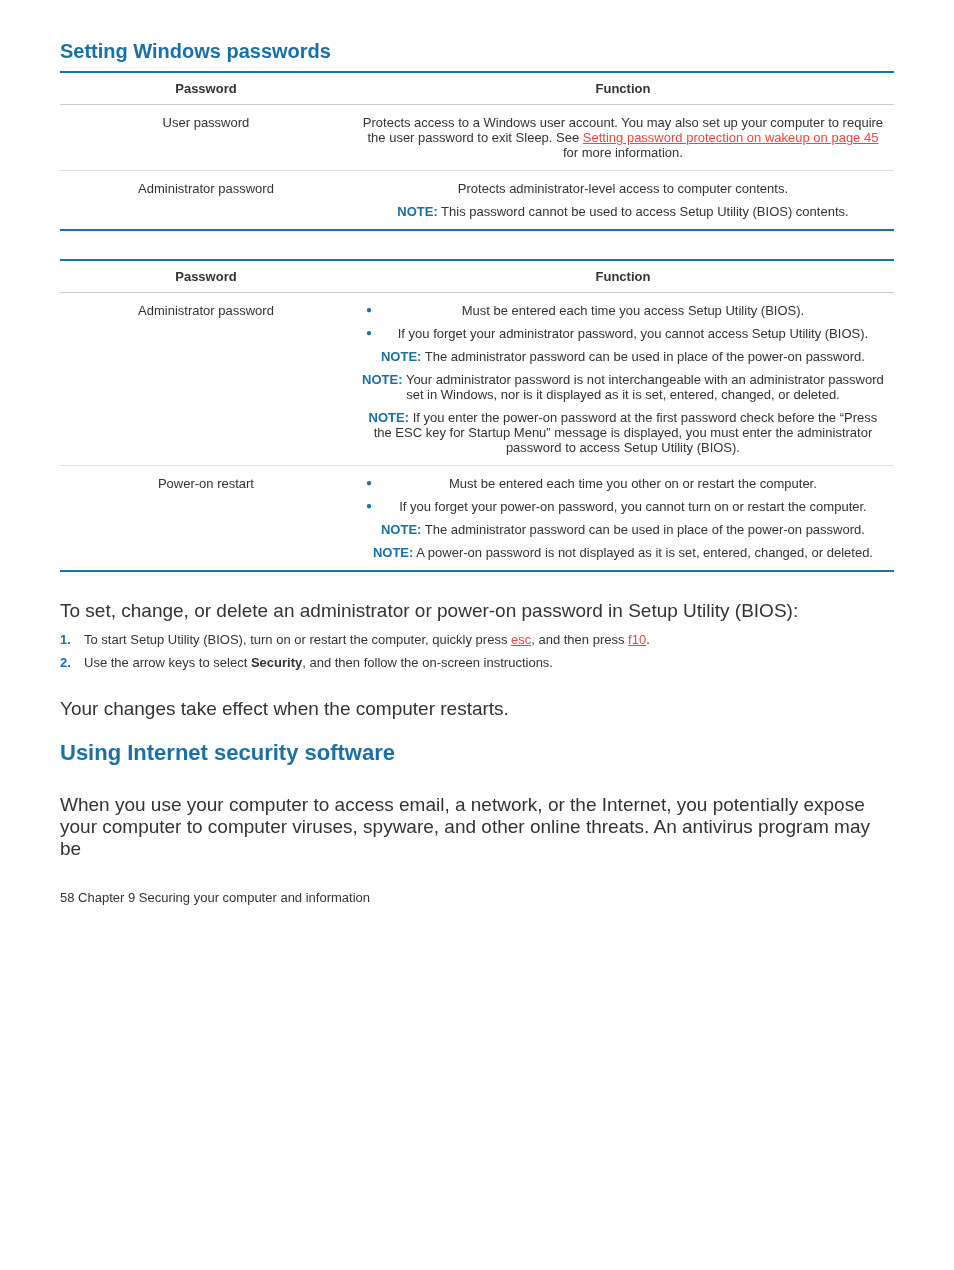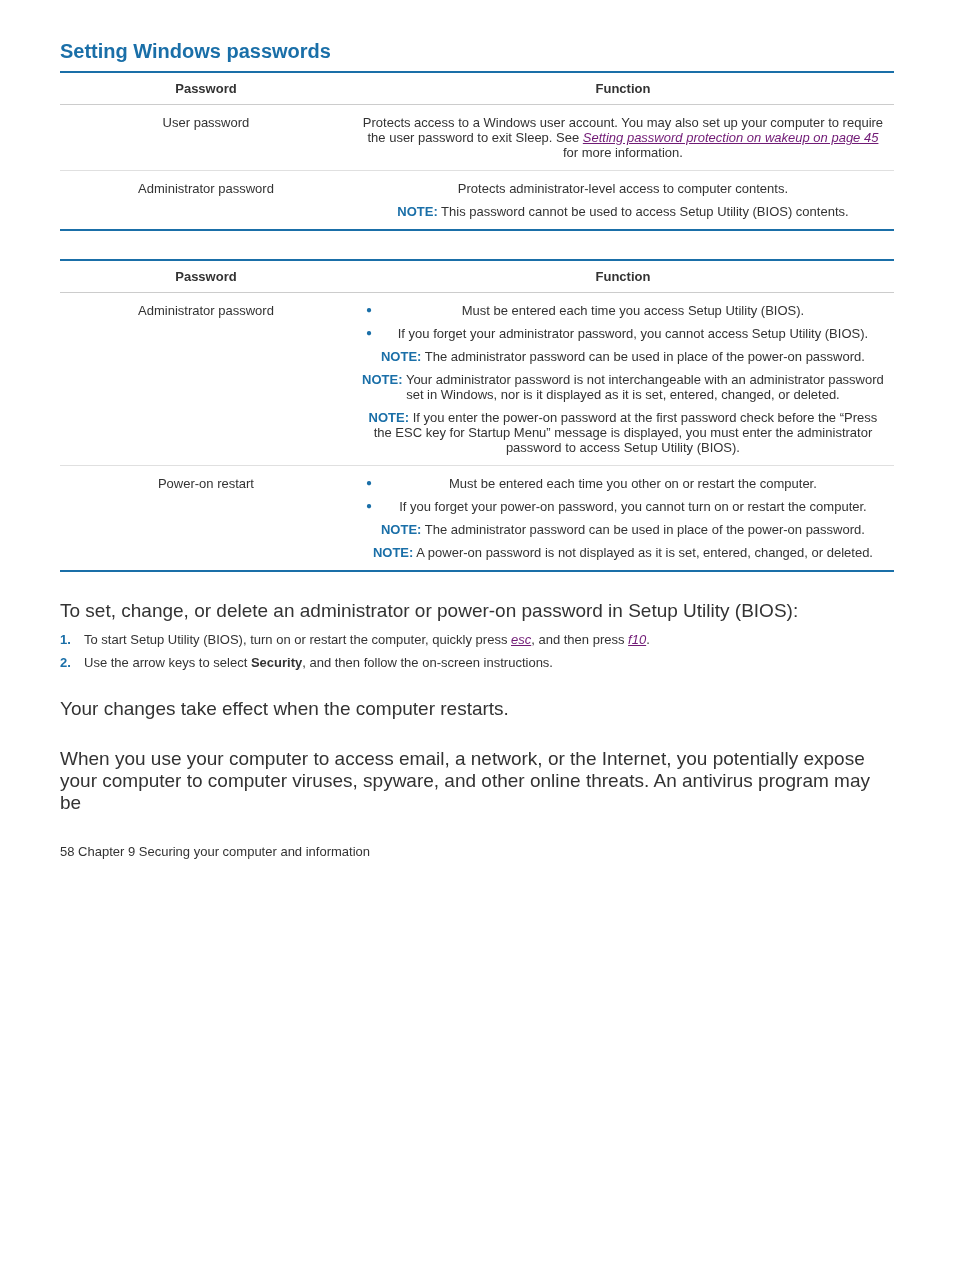--- a/index.html
+++ b/index.html
@@ -58,23 +58,22 @@
 
     .col-password { width: 35%; }
     .col-function { width: 65%; }
 
     .note-label {
       color: #1a6fa8;
       font-weight: bold;
     }
 
     .link {
-      color: #701a75;
+      color: #ef4444;
       text-decoration: underline;
-      font-style: italic;
     }
 
     .bullet-list {
       list-style: none;
       padding: 0;
       margin: 0;
     }
 
     .bullet-list li {
       padding-left: 20px;
@@ -235,18 +234,19 @@
     </li>
     <li>
       <span class="num">2.</span>
       <span>Use the arrow keys to select </span><strong>Security</strong><span>, and then follow the on-screen instructions.</span>
     </li>
   </ol>
   <p class="body-text">Your changes take effect when the computer restarts.</p>
 </div>
 
 <div class="section-gap2">
+  <h1 class="big-section-title">Using Internet security software</h1>
   <p class="body-text">When you use your computer to access email, a network, or the Internet, you potentially expose your computer to computer viruses, spyware, and other online threats. An antivirus program may be</p>
 </div>
 
 <div class="page-footer">
   <span>58    Chapter 9   Securing your computer and information</span>
 </div>
 
 </body></html>

